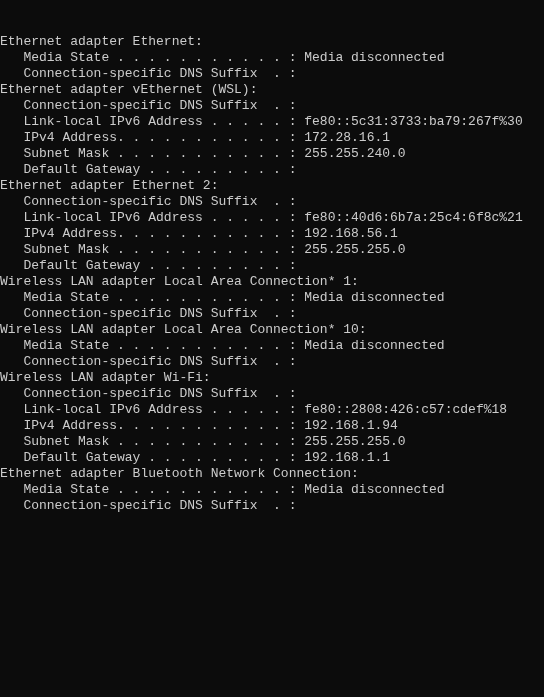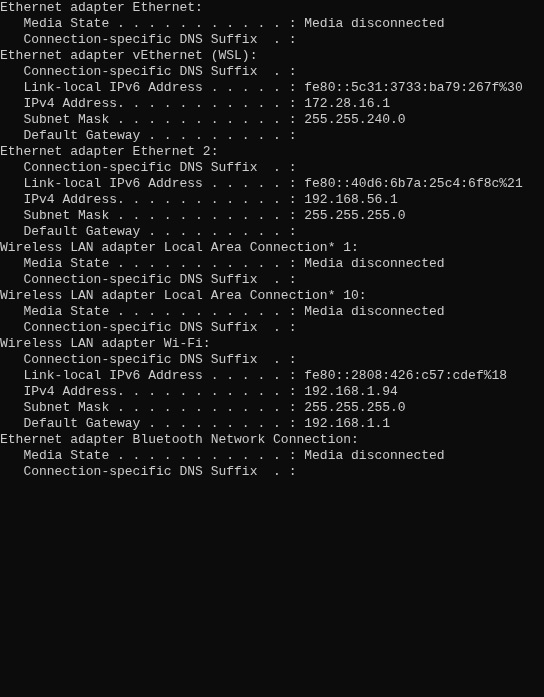--- a/index.html
+++ b/index.html
@@ -1,14 +1,14 @@
 <!DOCTYPE html>
 <html><head>
 <meta charset="utf-8">
 <style>
   html,body{margin:0;padding:0;background:#0c0c0c;color:#cccccc;font-family:Consolas,"Courier New",monospace;font-size:13px;line-height:16px;width:544px;height:697px;overflow:hidden;}
-  .term{white-space:pre;padding:0;}
+  .term{white-space:pre;padding:0;margin-top:34px;}
   .line{display:block;}
 </style>
 </head>
 <body>
 
 <div class="term" id="term"><span class="line">Ethernet adapter Ethernet:</span><span class="line"></span><span class="line"><span>   Media State . . . . . . . . . . . : </span><span>Media disconnected</span></span><span class="line"><span>   Connection-specific DNS Suffix  . :</span><span></span></span><span class="line"></span><span class="line">Ethernet adapter vEthernet (WSL):</span><span class="line"></span><span class="line"><span>   Connection-specific DNS Suffix  . :</span><span></span></span><span class="line"><span>   Link-local IPv6 Address . . . . . : </span><span>fe80::5c31:3733:ba79:267f%30</span></span><span class="line"><span>   IPv4 Address. . . . . . . . . . . : </span><span>172.28.16.1</span></span><span class="line"><span>   Subnet Mask . . . . . . . . . . . : </span><span>255.255.240.0</span></span><span class="line"><span>   Default Gateway . . . . . . . . . :</span><span></span></span><span class="line"></span><span class="line">Ethernet adapter Ethernet 2:</span><span class="line"></span><span class="line"><span>   Connection-specific DNS Suffix  . :</span><span></span></span><span class="line"><span>   Link-local IPv6 Address . . . . . : </span><span>fe80::40d6:6b7a:25c4:6f8c%21</span></span><span class="line"><span>   IPv4 Address. . . . . . . . . . . : </span><span>192.168.56.1</span></span><span class="line"><span>   Subnet Mask . . . . . . . . . . . : </span><span>255.255.255.0</span></span><span class="line"><span>   Default Gateway . . . . . . . . . :</span><span></span></span><span class="line"></span><span class="line">Wireless LAN adapter Local Area Connection* 1:</span><span class="line"></span><span class="line"><span>   Media State . . . . . . . . . . . : </span><span>Media disconnected</span></span><span class="line"><span>   Connection-specific DNS Suffix  . :</span><span></span></span><span class="line"></span><span class="line">Wireless LAN adapter Local Area Connection* 10:</span><span class="line"></span><span class="line"><span>   Media State . . . . . . . . . . . : </span><span>Media disconnected</span></span><span class="line"><span>   Connection-specific DNS Suffix  . :</span><span></span></span><span class="line"></span><span class="line">Wireless LAN adapter Wi-Fi:</span><span class="line"></span><span class="line"><span>   Connection-specific DNS Suffix  . :</span><span></span></span><span class="line"><span>   Link-local IPv6 Address . . . . . : </span><span>fe80::2808:426:c57:cdef%18</span></span><span class="line"><span>   IPv4 Address. . . . . . . . . . . : </span><span>192.168.1.94</span></span><span class="line"><span>   Subnet Mask . . . . . . . . . . . : </span><span>255.255.255.0</span></span><span class="line"><span>   Default Gateway . . . . . . . . . : </span><span style="position: relative;">192.168.1.1</span></span><span class="line"></span><span class="line">Ethernet adapter Bluetooth Network Connection:</span><span class="line"></span><span class="line"><span>   Media State . . . . . . . . . . . : </span><span>Media disconnected</span></span><span class="line"><span>   Connection-specific DNS Suffix  . :</span><span></span></span><span class="line"></span></div>
 
 </body></html>

